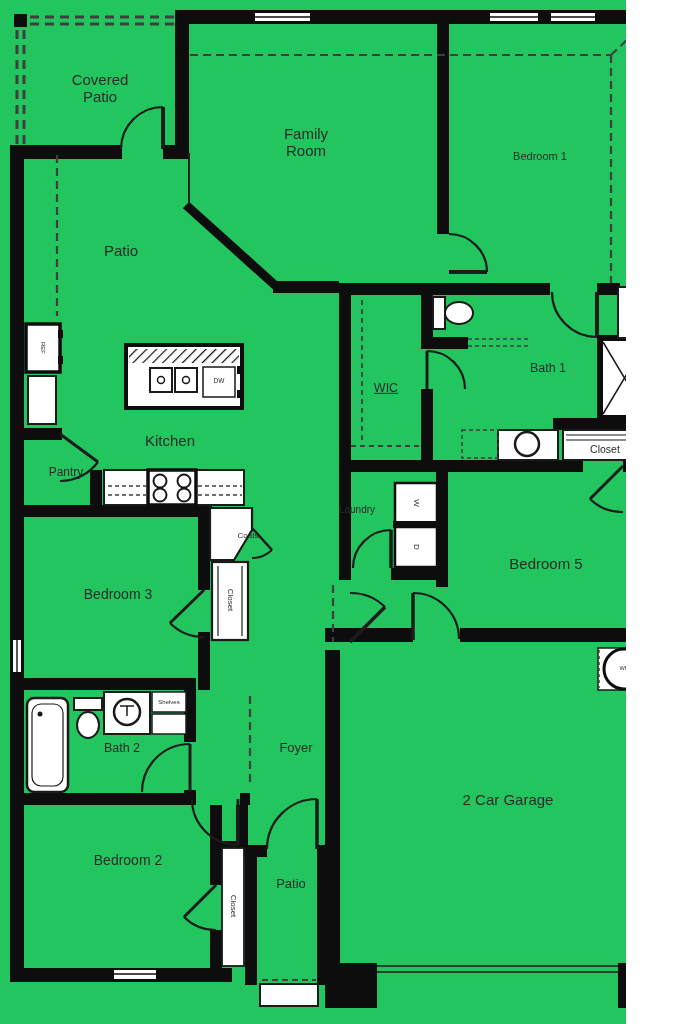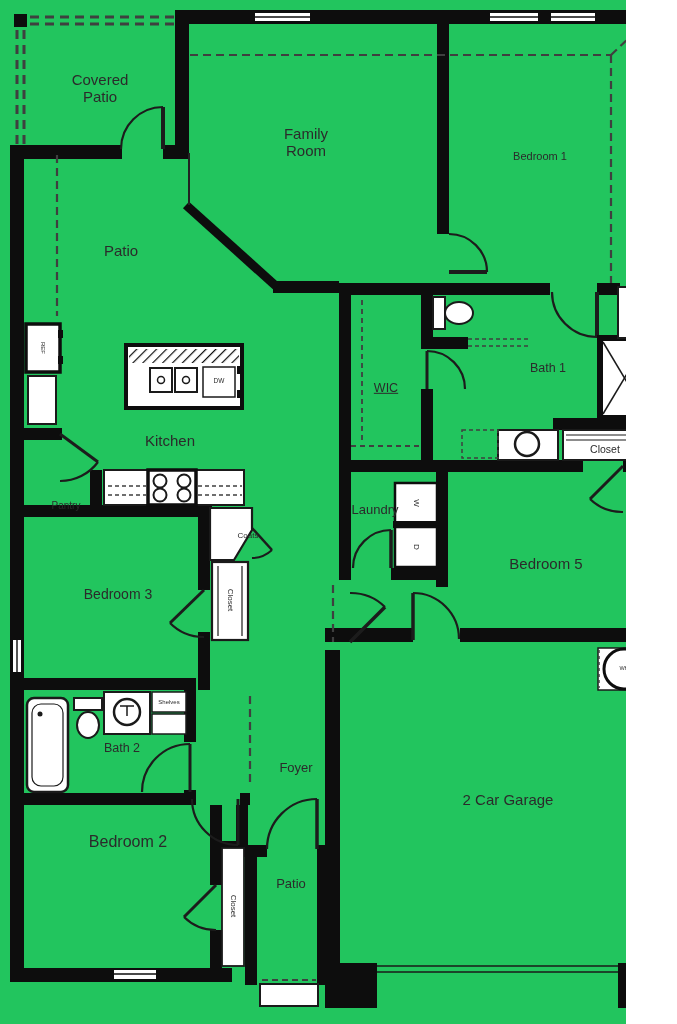--- a/index.html
+++ b/index.html
@@ -312,31 +312,31 @@
 
   <div class="lbl wrap" style="left:100px;top:88px;font-size:15px;width:72px;">Covered Patio</div>
   <div class="lbl wrap" style="left:306px;top:142px;font-size:15px;width:60px;">Family Room</div>
   <div class="lbl" style="left:540px;top:156px;font-size:11px;">Bedroom 1</div>
   <div class="lbl" style="left:121px;top:251px;font-size:15px;">Patio</div>
   <div class="lbl" style="left:386px;top:388px;font-size:12.5px;text-decoration:underline;">WIC</div>
   <div class="lbl" style="left:548px;top:368px;font-size:12.5px;">Bath 1</div>
   <div class="lbl rot" style="left:633px;top:312px;font-size:7px;">Shelves</div>
   <div class="lbl" style="left:605px;top:449px;font-size:10.5px;">Closet</div>
   <div class="lbl" style="left:170px;top:441px;font-size:15px;">Kitchen</div>
-  <div class="lbl" style="left:66px;top:473px;font-size:10px;margin-top:33px;">Pantry</div>
+  <div class="lbl" style="left:66px;top:473px;font-size:12px;">Pantry</div>
   <div class="lbl rot" style="left:43px;top:348px;font-size:6px;">REF</div>
   <div class="lbl" style="left:219px;top:381px;font-size:6.5px;">DW</div>
-  <div class="lbl" style="left:375px;top:510px;font-size:13px;">Laundry</div>
+  <div class="lbl" style="left:357px;top:510px;font-size:10px;">Laundry</div>
   <div class="lbl rot" style="left:416px;top:503px;font-size:8px;">W</div>
   <div class="lbl rot" style="left:416px;top:547px;font-size:8px;">D</div>
   <div class="lbl" style="left:248px;top:536px;font-size:8px;">Coats</div>
   <div class="lbl rot" style="left:230px;top:600px;font-size:8px;">Closet</div>
   <div class="lbl" style="left:546px;top:564px;font-size:15px;">Bedroom 5</div>
   <div class="lbl" style="left:118px;top:594px;font-size:14px;">Bedroom 3</div>
   <div class="lbl" style="left:122px;top:748px;font-size:12.5px;">Bath 2</div>
   <div class="lbl" style="left:169px;top:702px;font-size:6px;">Shelves</div>
-  <div class="lbl" style="left:296px;top:748px;font-size:13px;margin-top:20px;">Foyer</div>
-  <div class="lbl" style="left:128px;top:842px;font-size:16px;">Bedroom 2</div>
+  <div class="lbl" style="left:296px;top:748px;font-size:13px;">Foyer</div>
+  <div class="lbl" style="left:128px;top:860px;font-size:14px;">Bedroom 2</div>
   <div class="lbl rot" style="left:233px;top:906px;font-size:8px;">Closet</div>
   <div class="lbl" style="left:291px;top:884px;font-size:13px;">Patio</div>
   <div class="lbl" style="left:508px;top:800px;font-size:15px;">2 Car Garage</div>
   <div class="lbl" style="left:624px;top:668px;font-size:5.5px;">WH</div>
 </div>
 
 </body></html>

